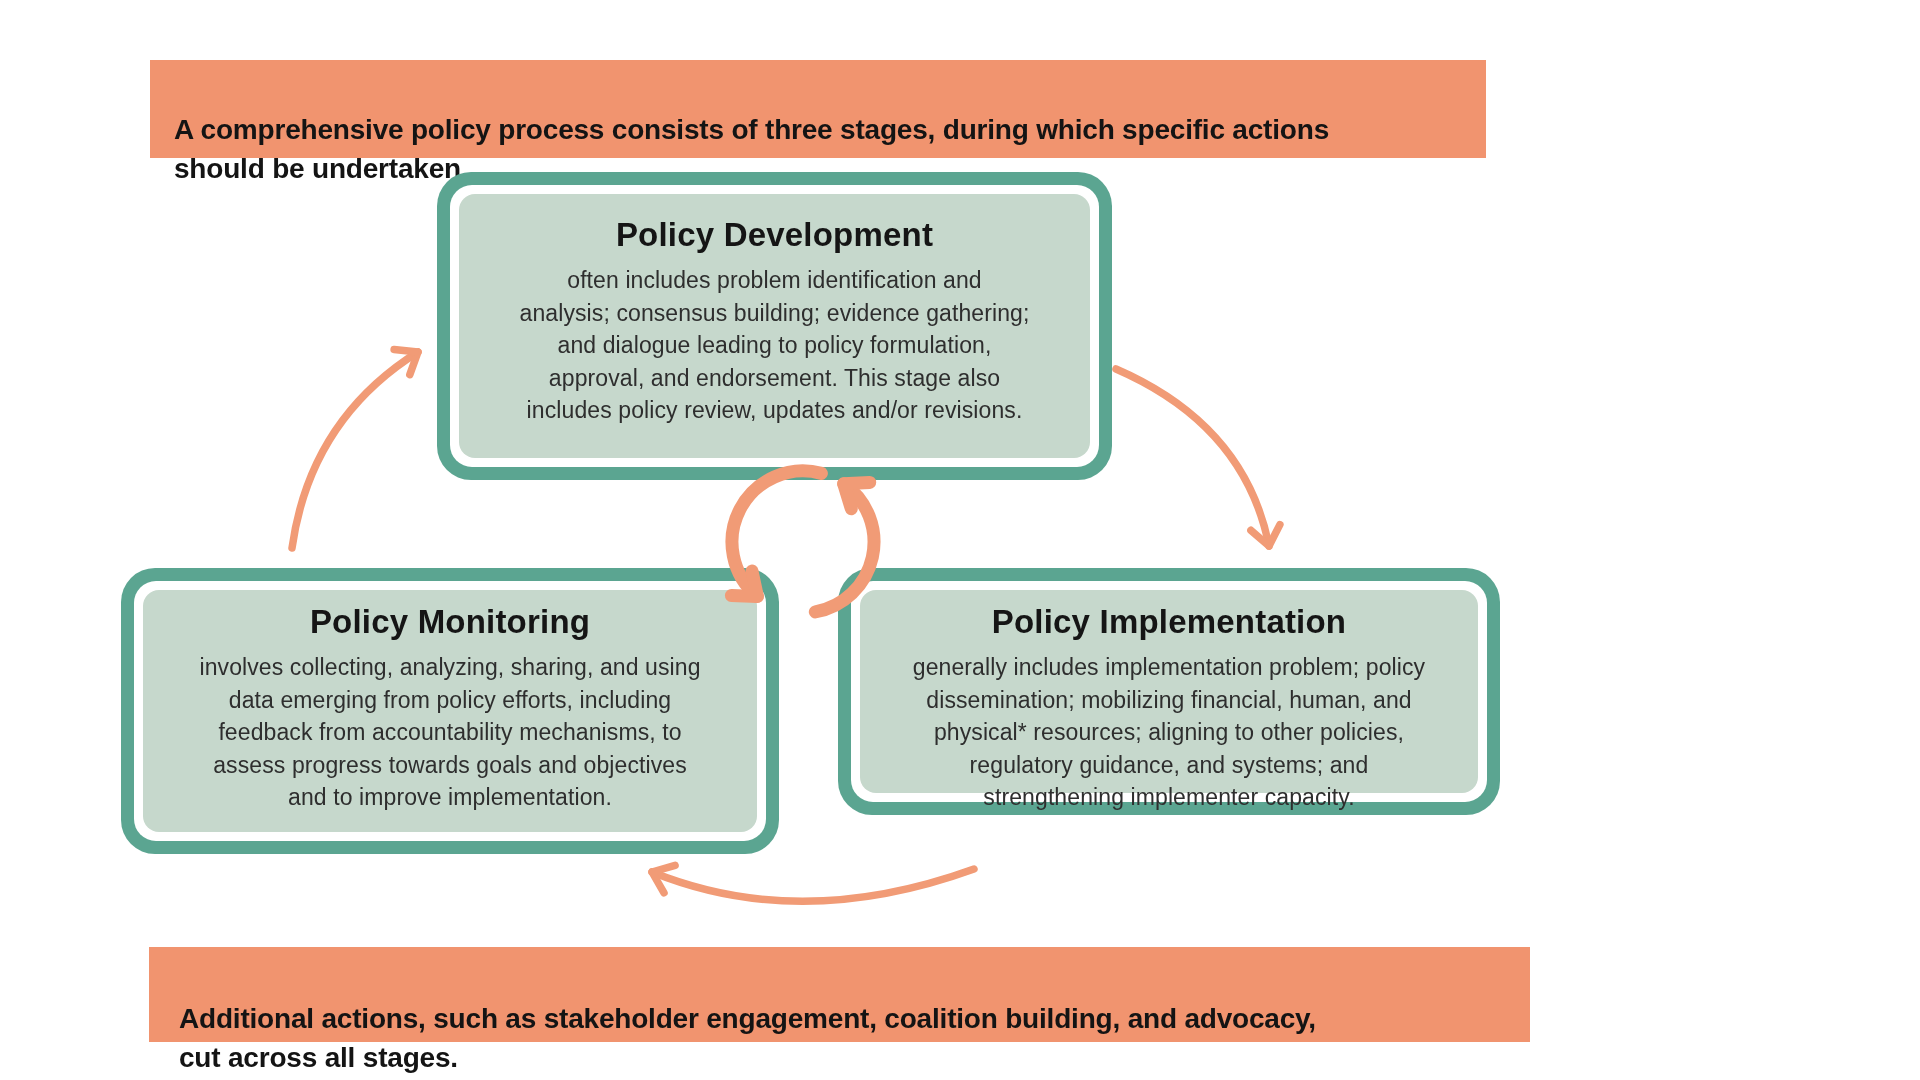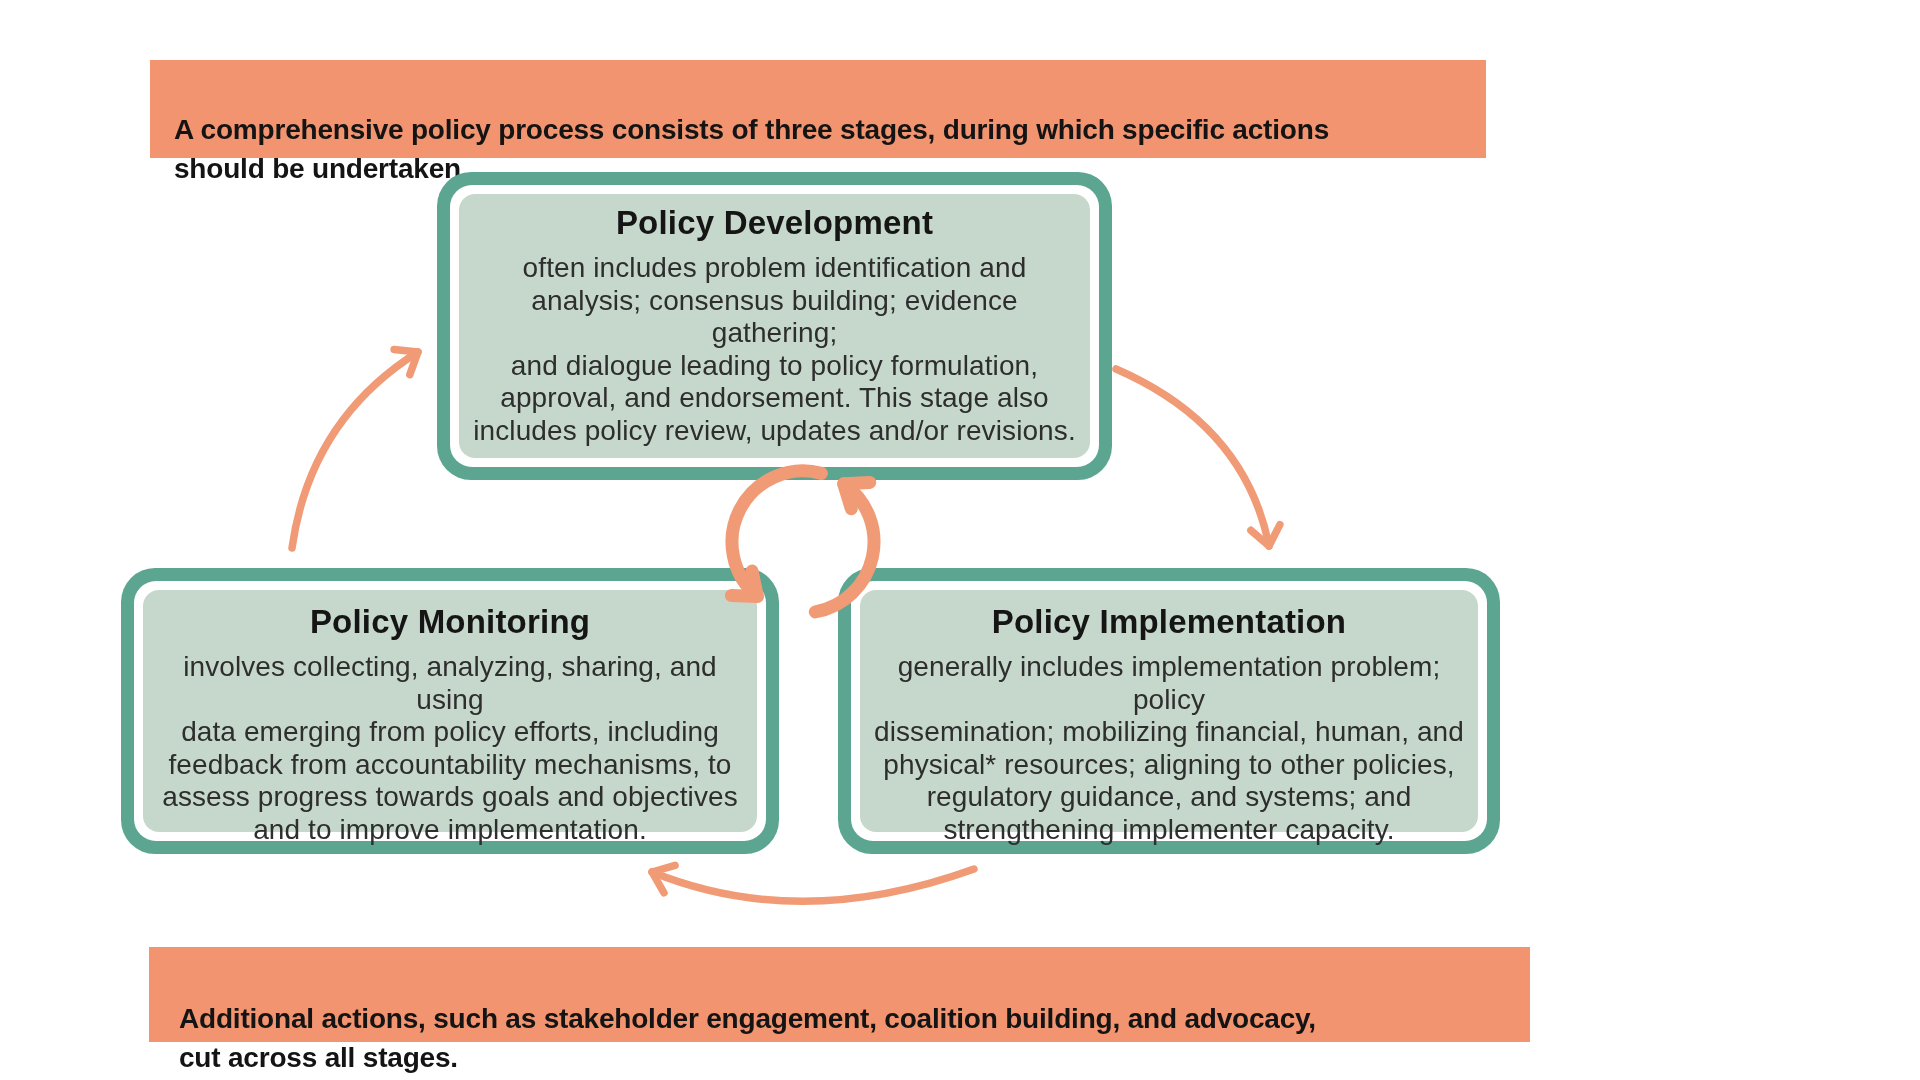--- a/index.html
+++ b/index.html
@@ -20,32 +20,32 @@
     position:absolute;box-sizing:border-box;
     background:var(--box_border);border-radius:34px;padding:13px;
   }
   .box-gap{
     box-sizing:border-box;width:100%;height:100%;
     background:var(--box_gap);border-radius:22px;padding:9px;
   }
   .box-inner{
     box-sizing:border-box;width:100%;height:100%;
     background:var(--box_fill);border-radius:16px;
-    text-align:center;padding:10px 14px 0;
+    text-align:center;padding:22px 14px 0;
   }
   .box-development{left:437px;top:172px;width:675px;height:308px;}
   .box-monitoring{left:121px;top:568px;width:658px;height:286px;}
-  .box-implementation{left:838px;top:568px;width:662px;height:286px;}
+  .box-implementation{left:838px;top:568px;width:662px;height:247px;}
   .box-monitoring .box-inner,.box-implementation .box-inner{padding-top:13px;}
   .stage-title{
     margin:0 0 10px;font-size:33px;font-weight:700;
     color:var(--title_text);letter-spacing:0.2px;
   }
   .stage-desc{
-    margin:0;font-size:28px;line-height:32.5px;
+    margin:0;font-size:23px;line-height:32.5px;
     color:var(--body_text);white-space:pre-line;letter-spacing:0.1px;
   }
   .arrows{position:absolute;left:0;top:0;pointer-events:none;}
   .arrows path{fill:none;stroke-linecap:round;stroke-linejoin:round;}
   .flow{stroke-width:7.5px;}
   .cycle{stroke-width:13px;}
 </style>
 </head>
 <body>
 

